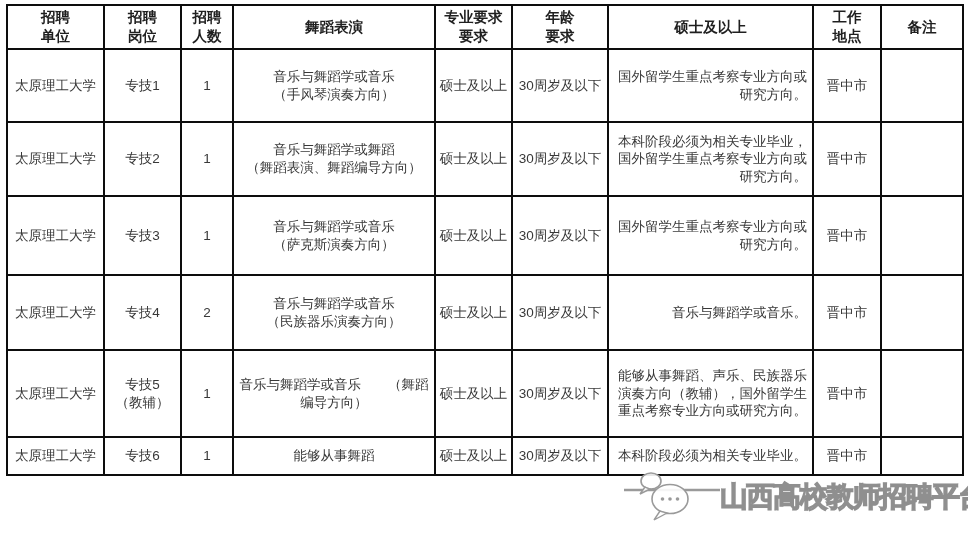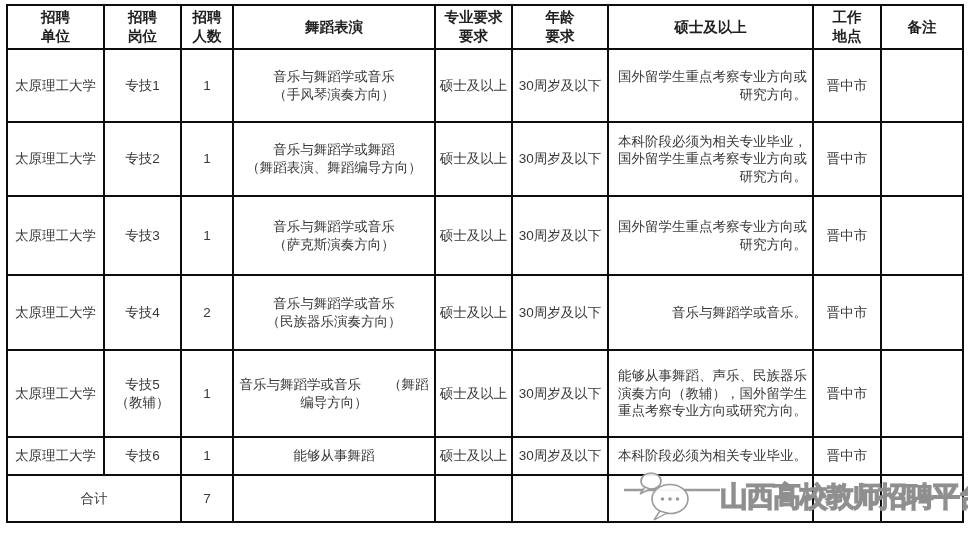--- a/index.html
+++ b/index.html
@@ -182,30 +182,20 @@
         <td class="c-unit">太原理工大学</td>
         <td class="c-post">专技6</td>
         <td class="c-count">1</td>
         <td class="c-major">能够从事舞蹈</td>
         <td class="c-degree">硕士及以上</td>
         <td class="c-age">30周岁及以下</td>
         <td class="c-other">本科阶段必须为相关专业毕业。</td>
         <td class="c-loc">晋中市</td>
         <td class="c-note"></td>
       </tr>
-      <tr class="h-tot">
-        <td colspan="2">合计</td>
-        <td>7</td>
-        <td></td>
-        <td></td>
-        <td></td>
-        <td></td>
-        <td></td>
-        <td></td>
-      </tr>
     </tbody>
   </table>
 
   <div class="watermark">
     <svg class="wm-logo" width="96" height="54" viewBox="0 0 96 54" xmlns="http://www.w3.org/2000/svg">
       <line x1="0" y1="20" x2="96" y2="20" stroke="#9a9a9a" stroke-width="2.5"></line>
       <ellipse cx="27" cy="11" rx="10" ry="8" fill="#ffffff" fill-opacity="0.9" stroke="#9a9a9a" stroke-width="1.6"></ellipse>
       <path d="M 21 17 L 16 24 L 26 19 Z" fill="#ffffff" fill-opacity="0.9" stroke="#9a9a9a" stroke-width="1.4"></path>
       <ellipse cx="46" cy="29" rx="18" ry="14.5" fill="#ffffff" fill-opacity="0.9" stroke="#9a9a9a" stroke-width="1.6"></ellipse>
       <path d="M 36 41 L 30 50 L 43 43 Z" fill="#ffffff" fill-opacity="0.9" stroke="#9a9a9a" stroke-width="1.4"></path>

